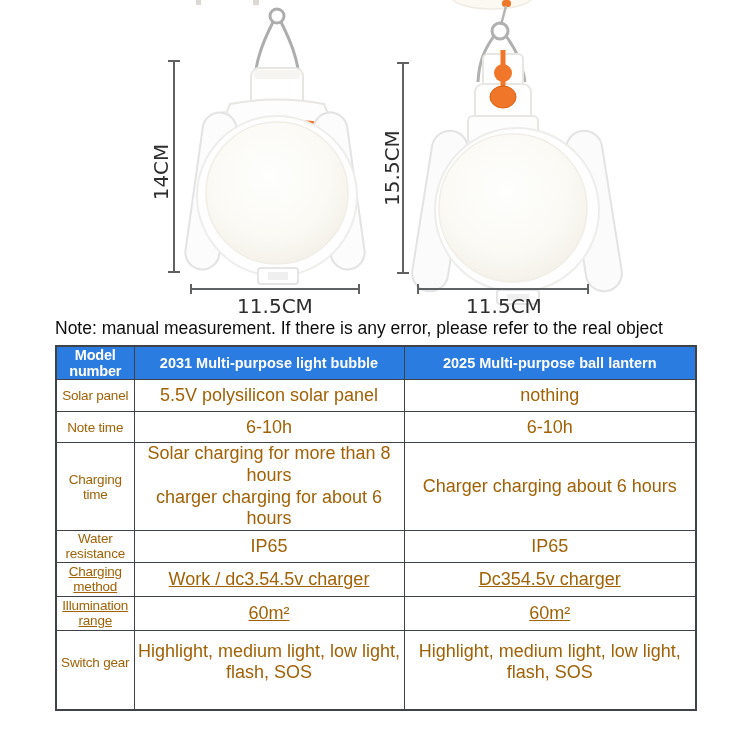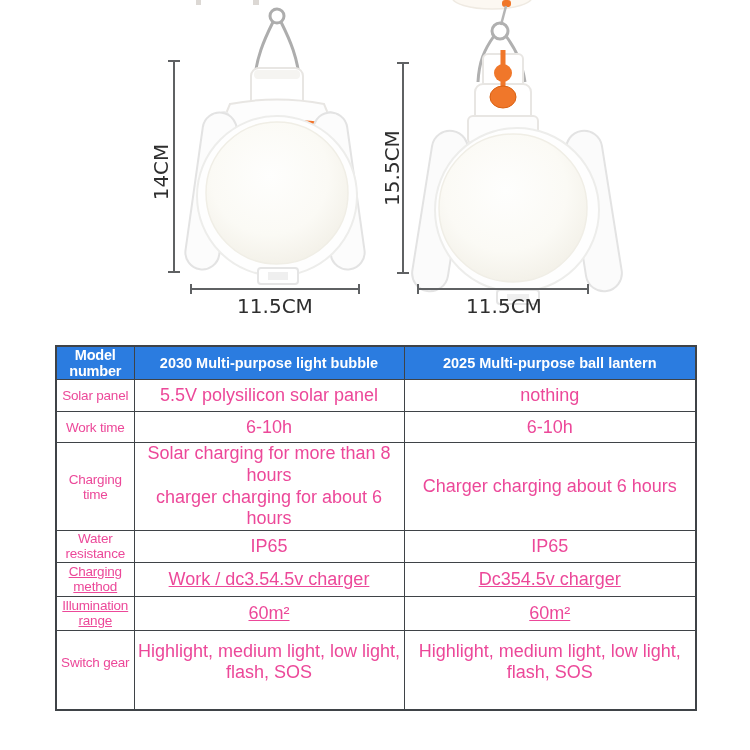--- a/index.html
+++ b/index.html
@@ -18,21 +18,21 @@
   .dim-label{position:absolute;font-family:"DejaVu Sans",sans-serif;font-size:20px;color:#2e2e2e;
              width:100px;height:24px;line-height:24px;text-align:center;}
   .dim-label.rot{transform:rotate(-90deg);}
 
   
   .note{position:absolute;left:55px;top:318px;font-size:17.5px;color:#0d0d0d;white-space:nowrap;}
 
   
   table.spec{position:absolute;left:55px;top:345px;width:640px;border-collapse:collapse;
              table-layout:fixed;border:2px solid #3f4347;}
-  .spec td{border:1.6px solid #3f4347;text-align:center;vertical-align:middle;padding:0 2px;color:#ec4899;}
+  .spec td{border:1.6px solid #3f4347;text-align:center;vertical-align:middle;padding:0 2px;color:#a16207;}
   .spec tr.head td{background:#2b7ce0;color:#ffffff;font-weight:bold;font-size:14.5px;line-height:1.12;
                    border-top-color:#1d4c9b;}
   .spec col.c1{width:78px;} .spec col.c2{width:270px;} .spec col.c3{width:292px;}
   .spec td.lbl{font-size:13.5px;letter-spacing:-0.2px;line-height:1.12;margin-left:16px;}
   .spec td.val{font-size:18px;white-space:pre-line;line-height:1.2;}
   tr.h31 td{height:31px;} tr.h30 td{height:30px;} tr.h55 td{height:55px;}
   tr.h33 td{height:33px;text-decoration:underline;} tr.h63 td{height:63px;}
   tr.gear td{padding-bottom:15px;}
 
   svg{position:absolute;display:block;}
@@ -108,40 +108,41 @@
   <div class="dim v" style="left:173px;top:60px;height:213px;"></div>
   <div class="dim-label rot" style="left:111px;top:160px;">14CM</div>
   <div class="dim h" style="left:190px;top:288px;width:170px;"></div>
   <div class="dim-label" style="left:225px;top:294px;">11.5CM</div>
 
   <div class="dim v" style="left:402px;top:62px;height:212px;"></div>
   <div class="dim-label rot" style="left:342px;top:156px;">15.5CM</div>
   <div class="dim h" style="left:417px;top:288px;width:172px;"></div>
   <div class="dim-label" style="left:454px;top:294px;">11.5CM</div>
 
+  <div class="note">Note: manual measurement. If there is any error, please refer to the real object</div>
 
   <table class="spec">
     <colgroup>
         <col class="c1">
         <col class="c2">
         <col class="c3">
       </colgroup>
     <tbody>
         <tr class="head h31">
       <td class="lbl">Model number</td>
-      <td>2030 Multi-purpose light bubble</td>
+      <td>2031 Multi-purpose light bubble</td>
       <td>2025 Multi-purpose ball lantern</td>
     </tr>
     <tr class="h31">
       <td class="lbl">Solar panel</td>
       <td class="val">5.5V polysilicon solar panel</td>
       <td class="val">nothing</td>
     </tr>
     <tr class="h30">
-      <td class="lbl">Work time</td>
+      <td class="lbl">Note time</td>
       <td class="val">6-10h</td>
       <td class="val">6-10h</td>
     </tr>
     <tr class="h55">
       <td class="lbl">Charging time</td>
       <td class="val">Solar charging for more than 8 hours
 charger charging for about 6 hours</td>
       <td class="val">Charger charging about 6 hours</td>
     </tr>
     <tr class="h31">

